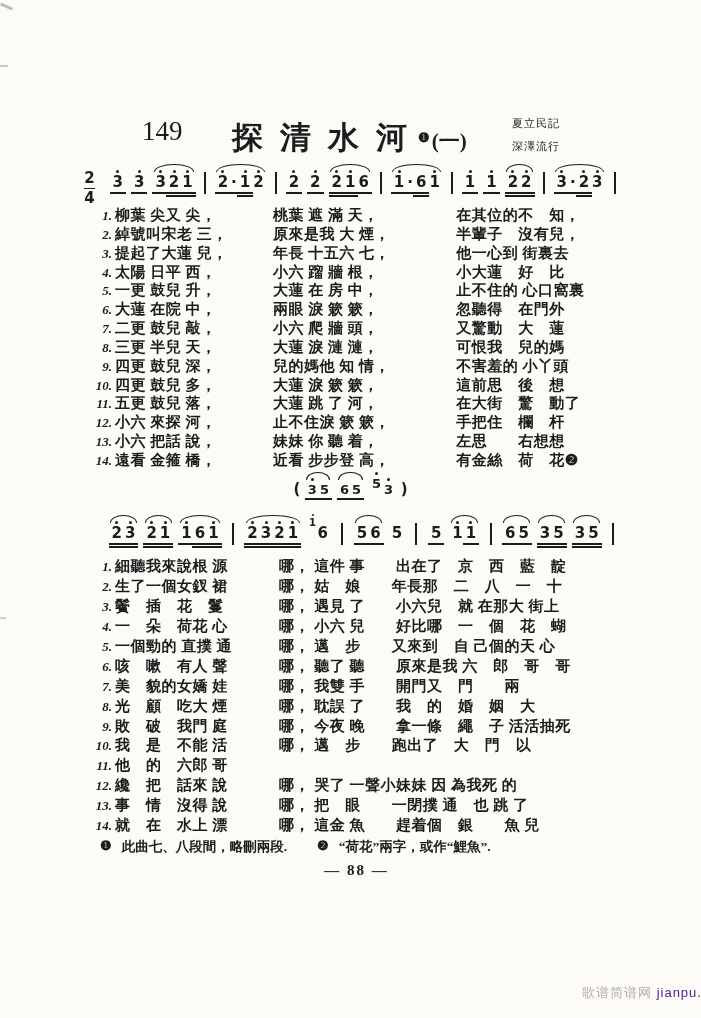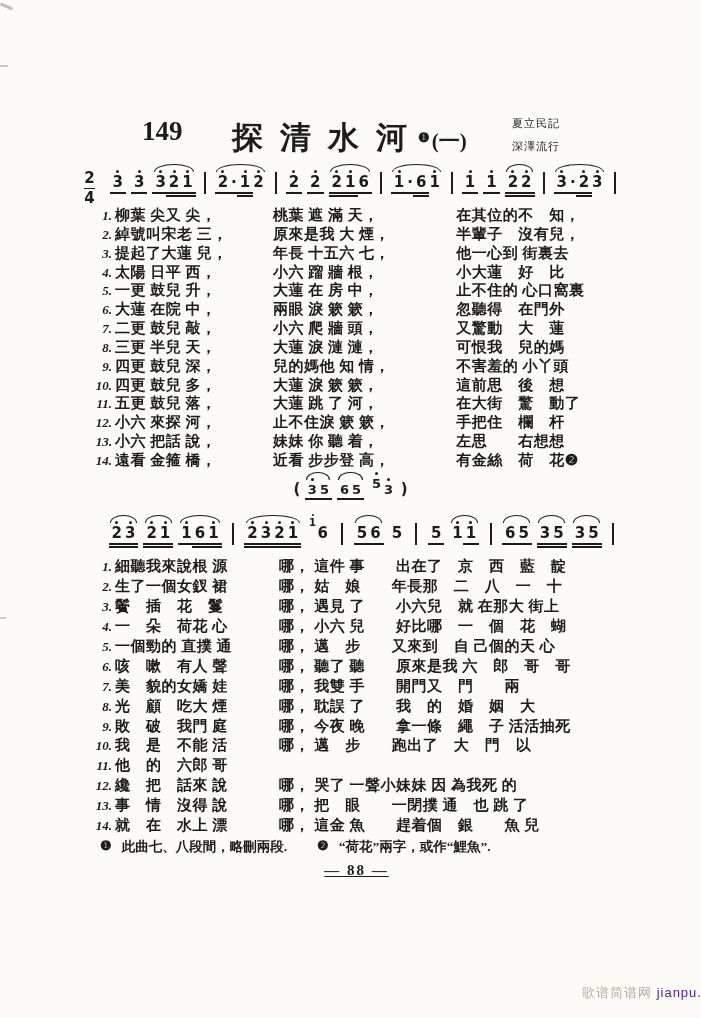--- a/index.html
+++ b/index.html
@@ -4,21 +4,21 @@
 <style>
   html,body{margin:0;padding:0;background:#e8e6e2;}
   .page{position:relative;width:701px;height:1018px;background:#fcfbf7;overflow:hidden;
         font-family:"Liberation Serif",serif;color:#1c1c1c;}
   .artifact{position:absolute;background:#8a8a8a;}
   .a1{left:0;top:5px;width:13px;height:3px;transform:rotate(24deg);opacity:.55;}
   .a2{left:0;top:65px;width:8px;height:2px;opacity:.45;}
   .a3{left:0;top:617px;width:6px;height:2px;opacity:.4;}
 
   
-  .song-no{position:absolute;left:142px;top:116px;font-size:27px;font-weight:700;}
+  .song-no{position:absolute;left:142px;top:116px;font-size:27px;font-weight:400;}
   .title-wrap{position:absolute;left:232px;top:117px;font-weight:700;white-space:nowrap;}
   .title{font-size:31px;letter-spacing:17px;}
   .fn-mark{font-size:13px;position:relative;top:-6px;margin-left:-6px;}
   .title-part{font-size:21px;margin-left:2px;}
   .credits{position:absolute;left:512px;top:112px;font-size:11px;font-weight:400;line-height:23px;letter-spacing:1px;}
 
   
   .music-line{position:absolute;display:flex;align-items:flex-start;}
   .line1{left:84px;top:170px;width:532px;}
   .line2{left:106px;top:521px;width:508px;}
@@ -56,21 +56,21 @@
   .lyr-a{width:158px;flex:none;white-space:pre;}
   .part2 .lyr-a{width:164px;}
   .lyr-rest{white-space:pre;flex:none;}
 
   
   .footnotes{position:absolute;left:100px;top:838px;display:flex;gap:30px;
              font-size:13.5px;font-weight:700;white-space:nowrap;}
   .fn{display:flex;gap:10px;}
   .fn-marker{font-size:13px;}
   .page-no{position:absolute;left:12px;right:0;top:862px;text-align:center;
-           font-size:15px;font-weight:700;letter-spacing:2px;text-decoration:underline;}
+           font-size:15px;font-weight:700;letter-spacing:2px;}
   .watermark{position:absolute;left:546px;top:984px;font:13px "Liberation Sans",sans-serif;
              letter-spacing:1px;white-space:nowrap;}
 </style>
 </head>
 <body>
 
 <div class="page">
   <div class="artifact a1"></div>
   <div class="artifact a2"></div>
   <div class="artifact a3"></div>

